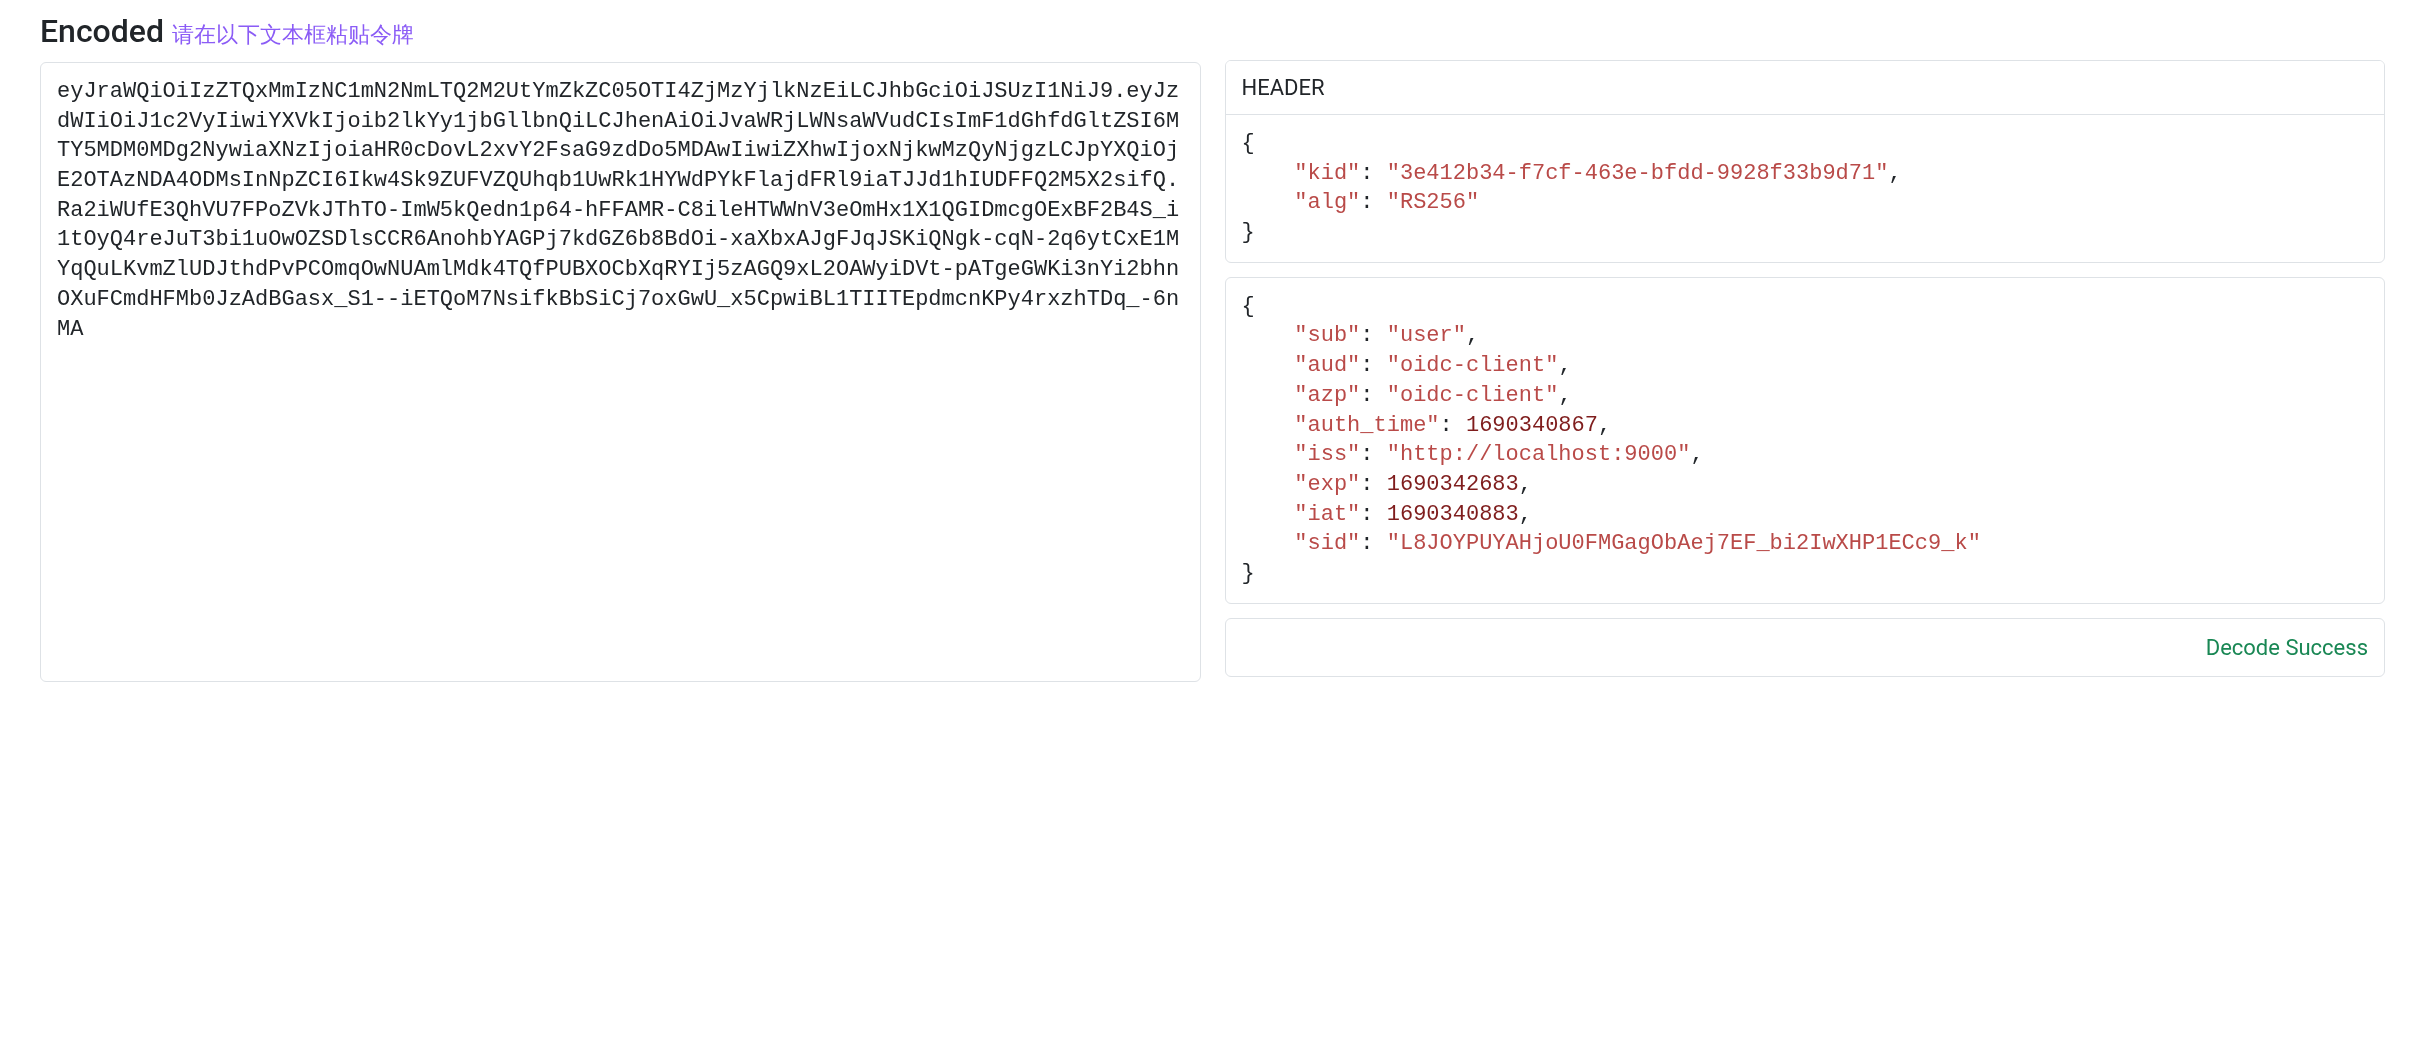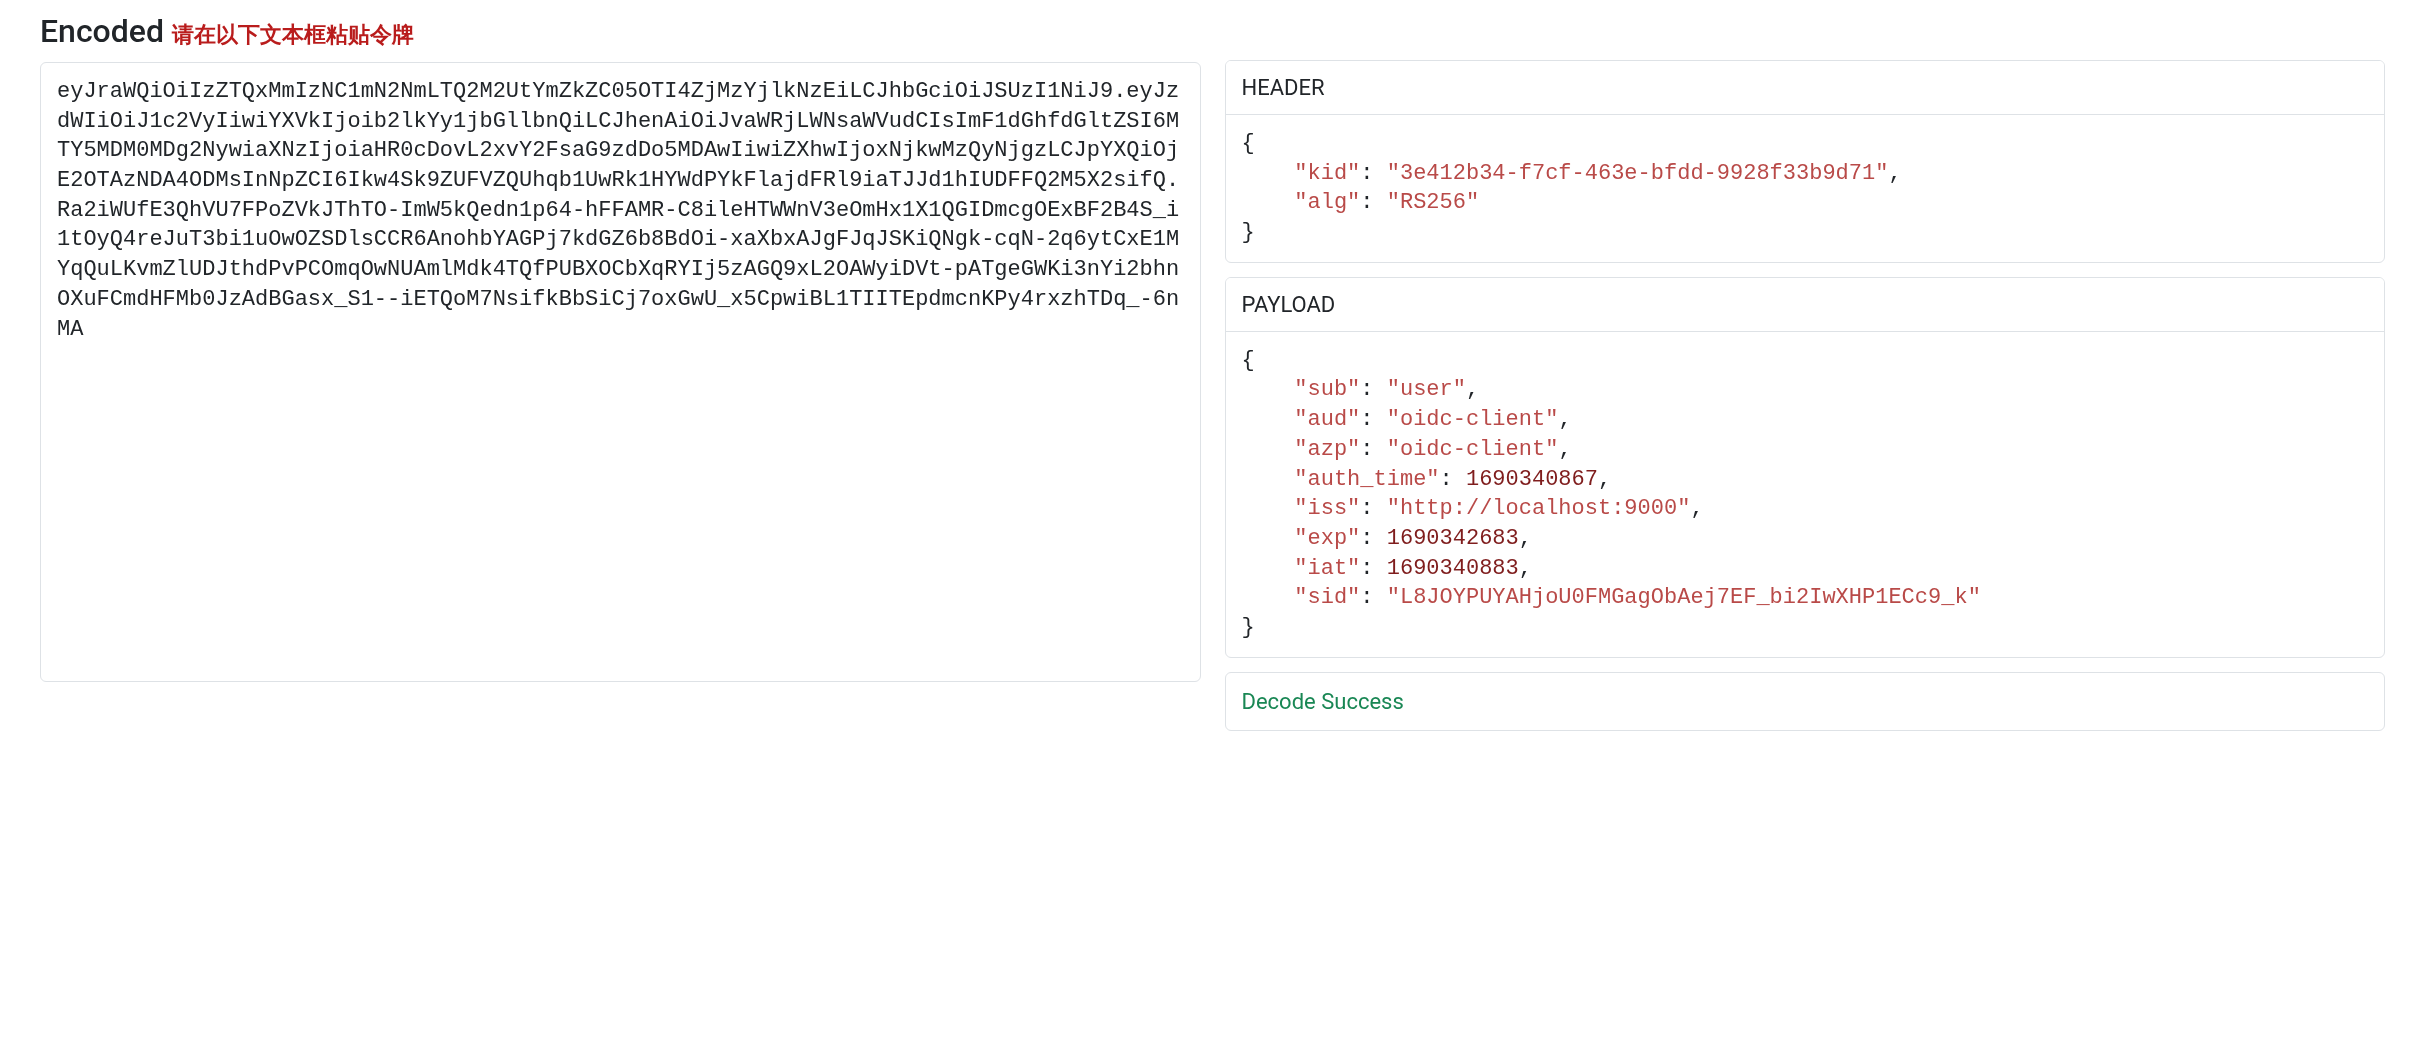--- a/index.html
+++ b/index.html
@@ -25,22 +25,21 @@
     align-items: baseline;
     gap: 8px;
   }
   .section-title {
     font-size: 32px;
     font-weight: 500;
     color: #212529;
   }
   .section-sub {
     font-size: 22px;
-    color: #b91c1c;
-    font-weight: bold;
+    color: #8b5cf6;
   }
   .textarea {
     width: 100%;
     min-height: 620px;
     border: 1px solid #dee2e6;
     border-radius: 6px;
     padding: 14px 16px;
     font-family: "SimSun", "NSimSun", "Courier New", monospace;
     font-size: 22px;
     line-height: 1.35;
@@ -70,20 +69,21 @@
     padding: 14px 16px;
     font-family: "SimSun", "NSimSun", "Courier New", monospace;
     font-size: 22px;
     line-height: 1.35;
     color: #212529;
     white-space: pre;
   }
   .panel-body.status {
     font-family: -apple-system, BlinkMacSystemFont, "Segoe UI", Roboto, "Helvetica Neue", Arial, sans-serif;
     white-space: normal;
+    text-align: right;
   }
   .status-success { color: #198754; }
   .j-key   { color: #b94a48; }
   .j-str   { color: #b94a48; }
   .j-num   { color: #7f1d1d; }
   .j-punct { color: #212529; }
 </style>
 </head>
 <body>
 
@@ -101,21 +101,20 @@
 
     <div class="panel-group">
       <div class="panel-header">HEADER</div>
       <div class="panel-body" id="header-json"><span class="j-punct">{</span>
     <span class="j-key">"kid"</span><span class="j-punct">: </span><span class="j-str">"3e412b34-f7cf-463e-bfdd-9928f33b9d71"</span><span class="j-punct">,</span>
     <span class="j-key">"alg"</span><span class="j-punct">: </span><span class="j-str">"RS256"</span>
 <span class="j-punct">}</span></div>
     </div>
 
     <div class="panel-group">
-      <div class="panel-header">PAYLOAD</div>
       <div class="panel-body" id="payload-json"><span class="j-punct">{</span>
     <span class="j-key">"sub"</span><span class="j-punct">: </span><span class="j-str">"user"</span><span class="j-punct">,</span>
     <span class="j-key">"aud"</span><span class="j-punct">: </span><span class="j-str">"oidc-client"</span><span class="j-punct">,</span>
     <span class="j-key">"azp"</span><span class="j-punct">: </span><span class="j-str">"oidc-client"</span><span class="j-punct">,</span>
     <span class="j-key">"auth_time"</span><span class="j-punct">: </span><span class="j-num">1690340867</span><span class="j-punct">,</span>
     <span class="j-key">"iss"</span><span class="j-punct">: </span><span class="j-str">"http://localhost:9000"</span><span class="j-punct">,</span>
     <span class="j-key">"exp"</span><span class="j-punct">: </span><span class="j-num">1690342683</span><span class="j-punct">,</span>
     <span class="j-key">"iat"</span><span class="j-punct">: </span><span class="j-num">1690340883</span><span class="j-punct">,</span>
     <span class="j-key">"sid"</span><span class="j-punct">: </span><span class="j-str">"L8JOYPUYAHjoU0FMGagObAej7EF_bi2IwXHP1ECc9_k"</span>
 <span class="j-punct">}</span></div>

